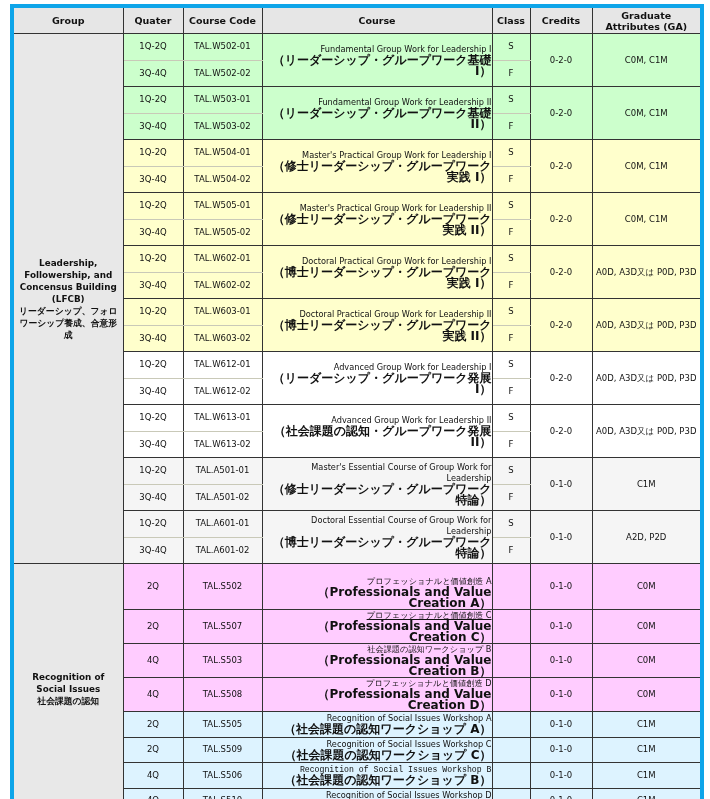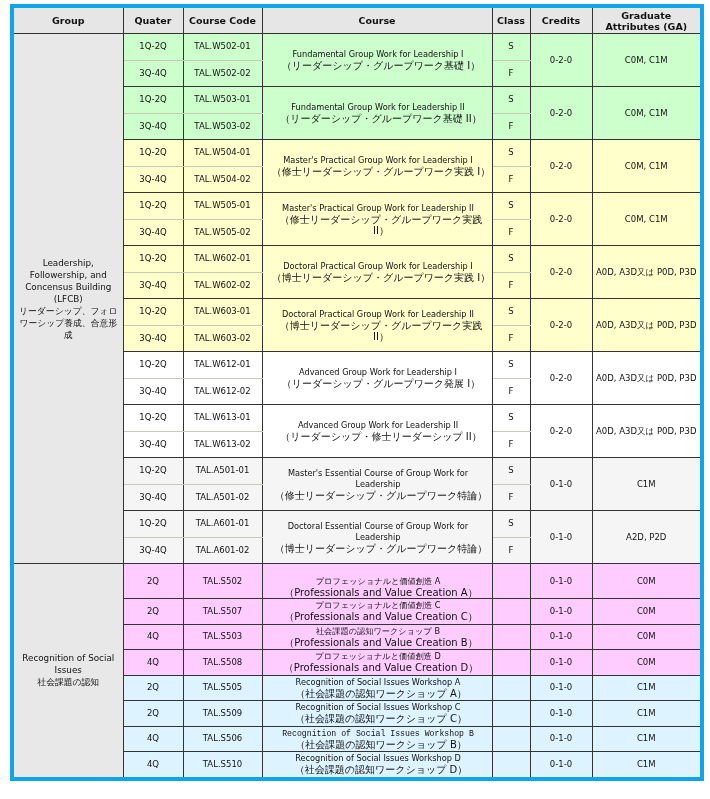--- a/index.html
+++ b/index.html
@@ -18,24 +18,24 @@
   col.c-ga { width:110px; }
   th {
     background:#e6e6e6; font-size:9.5px; font-weight:bold; height:25px;
     border:1.5px solid #333; text-align:center; vertical-align:middle; padding:0 2px; line-height:11px;
   }
   td {
     font-size:8.5px; text-align:center; vertical-align:middle; padding:0;
     border-left:1.5px solid #333; border-right:1.5px solid #333;
     line-height:11px;
   }
-  td.course { text-align:center; padding-left:2px; font-size:8.2px; }
-  td.course .jp { display:block; padding-left:6px; font-size:10px; }
+  td.course { text-align:right; padding-left:2px; font-size:8.2px; }
+  td.course .jp { display:block; padding-left:6px; font-size:12px;font-weight:bold; }
   td.group {
-    background:#e8e8e8; font-weight:normal; font-size:8.8px; line-height:12px; padding:0 2px;
+    background:#e8e8e8; font-weight:bold; font-size:8.8px; line-height:12px; padding:0 2px;
     border-bottom:1.5px solid #333;
   }
   tr.sub1 td { height:25.5px; border-top:1.5px solid #333; }
   tr.sub2 td { height:25.5px; }
   tr.sub1 td.q, tr.sub1 td.code, tr.sub1 td.cls { border-bottom:1px solid #c9c9b8; }
   tr.single td { height:24.5px; border-top:1.5px solid #333; }
   tr.last td { border-bottom:1.5px solid #333; }
   .green td.q, .green td.code, .green td.course, .green td.cls, .green td.cred, .green td.ga { background:#ccffcc; }
   .yellow td.q, .yellow td.code, .yellow td.course, .yellow td.cls, .yellow td.cred, .yellow td.ga { background:#ffffcc; }
   .white td.q, .white td.code, .white td.course, .white td.cls, .white td.cred, .white td.ga { background:#ffffff; }
@@ -159,21 +159,21 @@
         <td class="ga" rowspan="2">A0D, A3D又は P0D, P3D</td>
       </tr>
       <tr class="sub2 white">
         <td class="q">3Q-4Q</td>
         <td class="code">TAL.W612-02</td>
         <td class="cls">F</td>
       </tr>
       <tr class="sub1 white">
         <td class="q">1Q-2Q</td>
         <td class="code">TAL.W613-01</td>
-        <td class="course" rowspan="2"><span>Advanced Group Work for Leadership II</span><span class="jp">（リーダーシップ・修士リーダーシップ II）</span></td>
+        <td class="course" rowspan="2"><span>Advanced Group Work for Leadership II</span><span class="jp">（社会課題の認知・グループワーク発展 II）</span></td>
         <td class="cls">S</td>
         <td class="cred" rowspan="2">0-2-0</td>
         <td class="ga" rowspan="2">A0D, A3D又は P0D, P3D</td>
       </tr>
       <tr class="sub2 white">
         <td class="q">3Q-4Q</td>
         <td class="code">TAL.W613-02</td>
         <td class="cls">F</td>
       </tr>
       <tr class="sub1 grey">
@@ -214,21 +214,21 @@
           <span class="jp">（Professionals and Value Creation A）</span>
         </td>
         <td class="cls"></td>
         <td class="cred">0-1-0</td>
         <td class="ga">C0M</td>
       </tr>
       <tr class="single pink">
         <td class="q">2Q</td>
         <td class="code">TAL.S507</td>
         <td class="course">
-          <span style="display: block;">プロフェッショナルと価値創造 C</span>
+          <span style="display: block; text-decoration: underline;">プロフェッショナルと価値創造 C</span>
           <span class="jp">（Professionals and Value Creation C）</span>
         </td>
         <td class="cls"></td>
         <td class="cred">0-1-0</td>
         <td class="ga">C0M</td>
       </tr>
       <tr class="single pink">
         <td class="q">4Q</td>
         <td class="code">TAL.S503</td>
         <td class="course">

